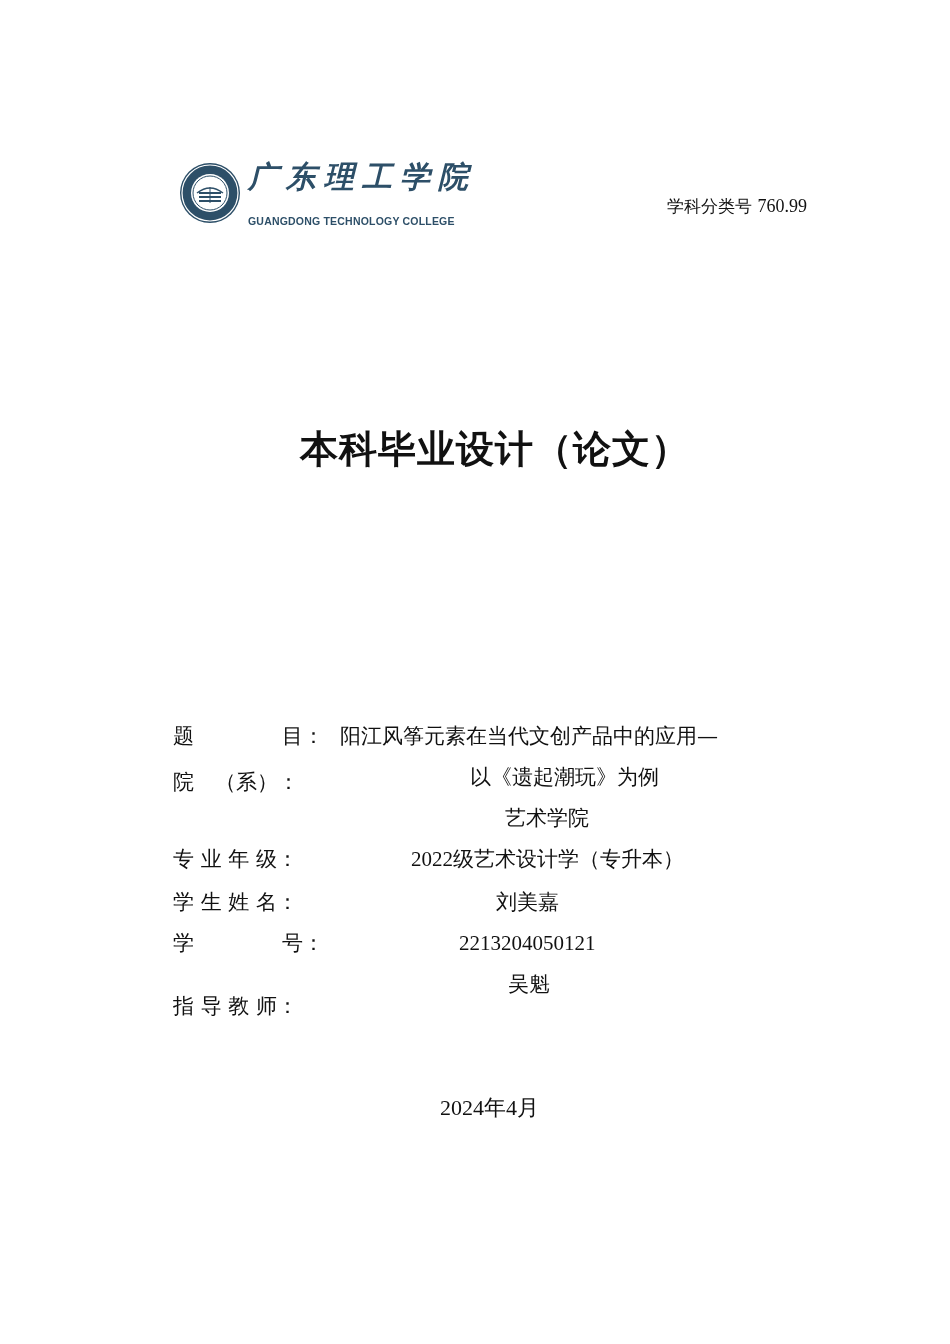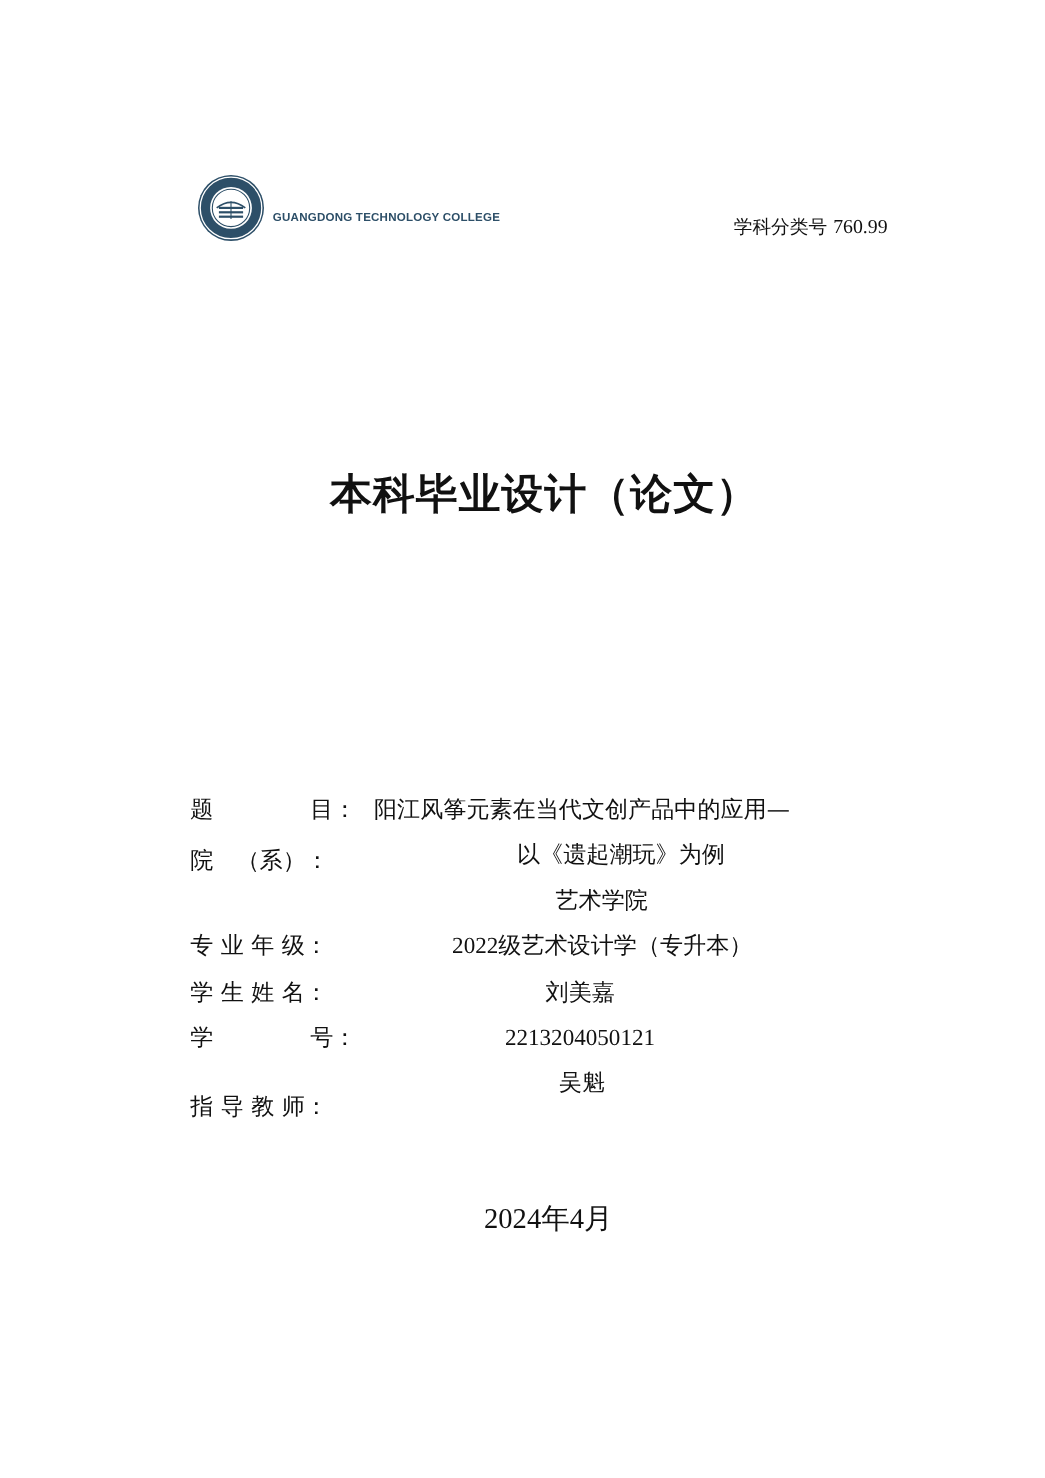--- a/index.html
+++ b/index.html
@@ -94,21 +94,21 @@
       white-space: nowrap;
       font-family: "DejaVu Serif", serif;
     }
     .num-serif {
       font-family: Liberation Serif, serif;
     }
     .date {
       position: absolute;
       left: 440px;
       top: 1094px;
-      font-size: 26px;
+      font-size: 22px;
       line-height: 28px;
       font-family: "DejaVu Serif", serif;
     }
   </style>
 </head>
 <body>
 
 <div class="logo">
   <div class="emblem">
     <svg width="60" height="60" viewBox="0 0 60 60">
@@ -116,20 +116,21 @@
       <circle cx="30" cy="30" r="19" fill="#ffffff"></circle>
       <circle cx="30" cy="30" r="17" fill="none" stroke="#2d4f68" stroke-width="1"></circle>
       <path d="M17 30 Q30 20 43 30" fill="none" stroke="#2d4f68" stroke-width="1.5"></path>
       <rect x="19" y="29" width="22" height="2" fill="#2d4f68"></rect>
       <rect x="19" y="33" width="22" height="2" fill="#2d4f68"></rect>
       <rect x="19" y="37" width="22" height="2" fill="#2d4f68"></rect>
       <line x1="30" y1="24" x2="30" y2="40" stroke="#2d4f68" stroke-width="1"></line>
     </svg>
   </div>
   <div class="logo-text">
+    <div class="logo-cn">广东理工学院</div>
     <div class="logo-en">GUANGDONG TECHNOLOGY COLLEGE</div>
   </div>
 </div>
 
 <div class="classification">
   <span>学科分类号</span>
   <span class="num">760.99</span>
 </div>
 
 <div class="main-title">本科毕业设计（论文）</div>

